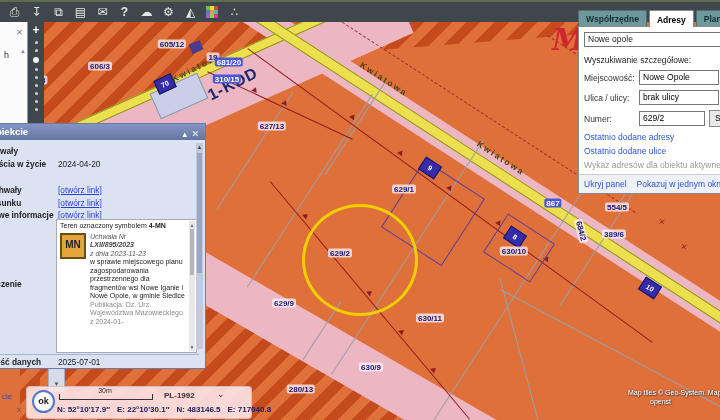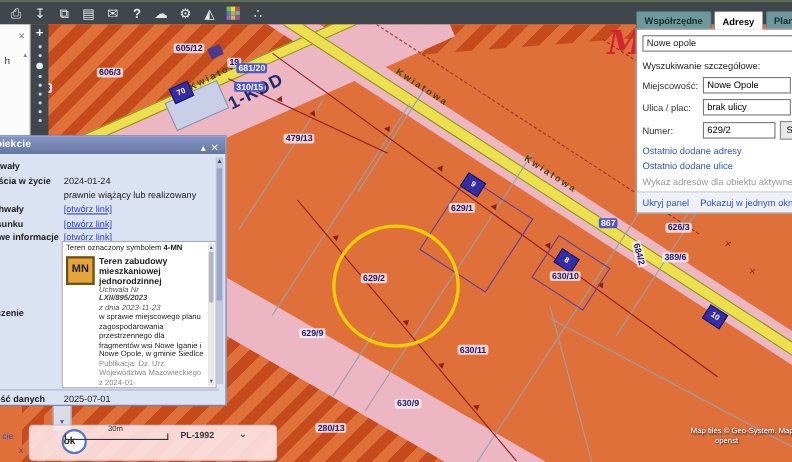--- a/index.html
+++ b/index.html
@@ -81,21 +81,21 @@
   .srow .sl{flex:0 0 55px;color:#333;}
   .sbox{border:1px solid #777;height:13px;line-height:13px;padding:0 3px;width:72px;background:#fff;cursor:pointer;white-space:nowrap;overflow:hidden;}
   .sbtn{border:1px solid #888;background:#e9e9e9;height:15px;line-height:15px;padding:0 5px;margin-left:4px;cursor:pointer;white-space:nowrap;}
   .slink{color:#2a55cc;display:block;margin-bottom:4px;cursor:pointer;white-space:nowrap;}
   .sgray{color:#999;display:block;margin-bottom:4px;white-space:nowrap;}
   .sfoot{border-top:1px solid #ccc;background:#eef2f8;margin:2px -5px 0 -5px;padding:4px 5px;display:flex;gap:10px;}
   .sfoot span{color:#2a55cc;cursor:pointer;white-space:nowrap;}
 
   
   .status{position:absolute;left:26px;top:386px;width:224px;height:31px;background:rgba(252,230,232,.9);border:1px solid rgba(180,150,150,.45);border-radius:4px;z-index:15;}
-  .okbtn{position:absolute;left:5px;top:3px;width:23px;height:23px;border-radius:50%;border:2.5px solid #5577cc;background:#fafafa;box-sizing:border-box;text-align:left;font-size:9px;font-weight:bold;color:#222;line-height:18px;cursor:pointer;margin-left:24px;}
+  .okbtn{position:absolute;left:5px;top:3px;width:23px;height:23px;border-radius:50%;border:2.5px solid #5577cc;background:#fafafa;box-sizing:border-box;text-align:center;font-size:9px;font-weight:bold;color:#222;line-height:18px;cursor:pointer;}
   .bracket{position:absolute;left:32px;top:7px;width:92px;height:5px;border-bottom:1.5px solid #333;border-left:1.5px solid #333;border-right:1.5px solid #333;}
   .scaletxt{position:absolute;left:32px;top:0px;width:92px;text-align:center;font-size:7px;color:#333;}
   .crs{position:absolute;left:137px;top:4px;font-size:8px;font-weight:bold;color:#333;cursor:pointer;}
   .chev{position:absolute;left:190px;top:2px;font-size:9px;color:#333;cursor:pointer;}
   .coords{position:absolute;left:30px;top:18px;display:flex;gap:7px;font-size:8px;font-weight:bold;color:#202060;white-space:nowrap;}
 
   
   .attrib{position:absolute;left:628px;top:388px;z-index:5;font-size:7px;color:#fff;text-shadow:0 0 2px #444,1px 1px 1px #444;line-height:9px;white-space:nowrap;}
   .frag-cie{position:absolute;left:2px;top:392px;font-size:8px;color:#2a55cc;z-index:16;}
   .frag-x{position:absolute;left:17px;top:405px;font-size:8px;color:#555;z-index:16;cursor:pointer;}
@@ -183,29 +183,29 @@
     <div class="street" style="left:384px;top:57px;transform:translate(-50%,-50%) rotate(33deg);">Kwiatowa</div>
     <div class="street" style="left:197px;top:45px;transform:translate(-50%,-50%) rotate(-27deg);">Kwiatowa</div>
     <div class="street" style="left:501px;top:136px;transform:translate(-50%,-50%) rotate(33deg);">Kwiatowa</div>
 
     <div class="chip" style="left:172px;top:22px;">605/12</div>
     <div class="chip" style="left:100px;top:44px;">606/3</div>
     <div class="chip" style="left:40px;top:58px;">7/8</div>
     <div class="chip" style="left:213px;top:35px;">19</div>
     <div class="chip blue" style="left:229px;top:40px;">681/20</div>
     <div class="chip blue" style="left:227px;top:57px;">310/15</div>
-    <div class="chip" style="left:272px;top:104px;">479/13</div>
-    <div class="chip" style="left:420px;top:167px;">629/1</div>
+    <div class="chip" style="left:272px;top:104px;">627/13</div>
+    <div class="chip" style="left:404px;top:167px;">629/1</div>
     <div class="chip" style="left:340px;top:231px;">629/2</div>
     <div class="chip" style="left:284px;top:281px;">629/9</div>
     <div class="chip" style="left:514px;top:229px;">630/10</div>
     <div class="chip" style="left:430px;top:296px;">630/11</div>
     <div class="chip" style="left:371px;top:345px;">630/9</div>
     <div class="chip" style="left:301px;top:367px;">280/13</div>
-    <div class="chip" style="left:617px;top:185px;">626/3</div>
+    <div class="chip" style="left:617px;top:185px;">554/5</div>
     <div class="chip" style="left:614px;top:212px;">389/6</div>
     <div class="chip blue" style="left:553px;top:181px;">867</div>
     <div class="chip" style="left:581px;top:209px;transform:translate(-50%,-50%) rotate(75deg);">684/2</div>
 
     <div class="watermark">M</div>
   </div>
 
   <div class="toolbar">
     <span class="tbico">⎙</span>
     <span class="tbico">↧</span>
@@ -253,25 +253,24 @@
       <span>Informacja o obiekcie</span>
       <span class="hbtn col">▴</span>
       <span class="hbtn cls">✕</span>
     </div>
 
     <div class="iprow" style="top:22px;">
       <span class="lab">Data uchwały</span>
     </div>
     <div class="iprow" style="top:35px;">
       <span class="lab">Data wejścia w życie</span>
-      <span class="val">2024-01-24</span>
+      <span class="val">2024-04-20</span>
     </div>
     <div class="iprow" style="top:48px;">
       <span class="lab"></span>
-      <span class="val">prawnie wiążący lub realizowany</span>
     </div>
     <div class="iprow" style="top:61px;">
       <span class="lab">Treść uchwały</span>
       <span class="val iplink">[otwórz link]</span>
     </div>
     <div class="iprow" style="top:74px;">
       <span class="lab">Treść rysunku</span>
       <span class="val iplink">[otwórz link]</span>
     </div>
     <div class="iprow" style="top:86px;">
@@ -279,21 +278,20 @@
       <span class="val iplink">[otwórz link]</span>
     </div>
 
     <div style="position:absolute;left:42px;top:155px;font-weight:bold;">Przeznaczenie</div>
 
     <div class="zonebox">
       <div><span>Teren oznaczony symbolem </span><b>4-MN</b></div>
       <div class="zb-flex">
         <div class="mnicon">MN</div>
         <div style="flex:1;">
-          <div class="zb-name">Teren zabudowy mieszkaniowej jednorodzinnej</div>
           <div class="it">Uchwała Nr</div>
           <div class="itb">LXII/895/2023</div>
           <div class="it">z dnia 2023-11-23</div>
           <div>w sprawie miejscowego planu zagospodarowania przestrzennego dla fragmentów wsi Nowe Iganie i Nowe Opole, w gminie Siedlce</div>
           <div class="pub">Publikacja: Dz. Urz. Województwa Mazowieckiego z 2024-01-</div>
         </div>
       </div>
       <div class="zb-scroll">
         <span class="zb-arr" style="top:0;">▲</span>
         <div class="zb-thumb"></div>
@@ -320,21 +318,21 @@
 
     </div>
     <div class="sbody">
       <div class="sinput">Nowe opole</div>
       <div class="shead">Wyszukiwanie szczegółowe:</div>
       <div class="srow">
         <span class="sl">Miejscowość:</span>
         <span class="sbox">Nowe Opole</span>
       </div>
       <div class="srow">
-        <span class="sl">Ulica / plac:</span>
+        <span class="sl">Ulica / ulicy:</span>
         <span class="sbox">brak ulicy</span>
       </div>
       <div class="srow">
         <span class="sl">Numer:</span>
         <span class="sbox" style="width:58px;">629/2</span>
         <span class="sbtn">Szukaj</span>
       </div>
       <span class="slink">Ostatnio dodane adresy</span>
       <span class="slink">Ostatnio dodane ulice</span>
       <span class="sgray">Wykaz adresów dla obiektu aktywnego w</span>
@@ -350,20 +348,26 @@
     </div>
   <span class="frag-cie">cie</span>
   <span class="frag-x">x</span>
 
   <div class="status">
     <div class="okbtn">ok</div>
     <div class="scaletxt">30m</div>
     <div class="bracket"></div>
     <div class="crs">PL-1992</div>
     <div class="chev">⌄</div>
+    <div class="coords">
+      <span>N: 52°10'17.9″</span>
+      <span>E: 22°10'30.1″</span>
+      <span>N: 483146.5</span>
+      <span>E: 717040.8</span>
+    </div>
   </div>
 
   <div class="attrib">
     <div>Map tiles © Geo-System. Map d</div>
     <div style="padding-left:22px;">openst</div>
   </div>
 
 </div>
 
 </body></html>

